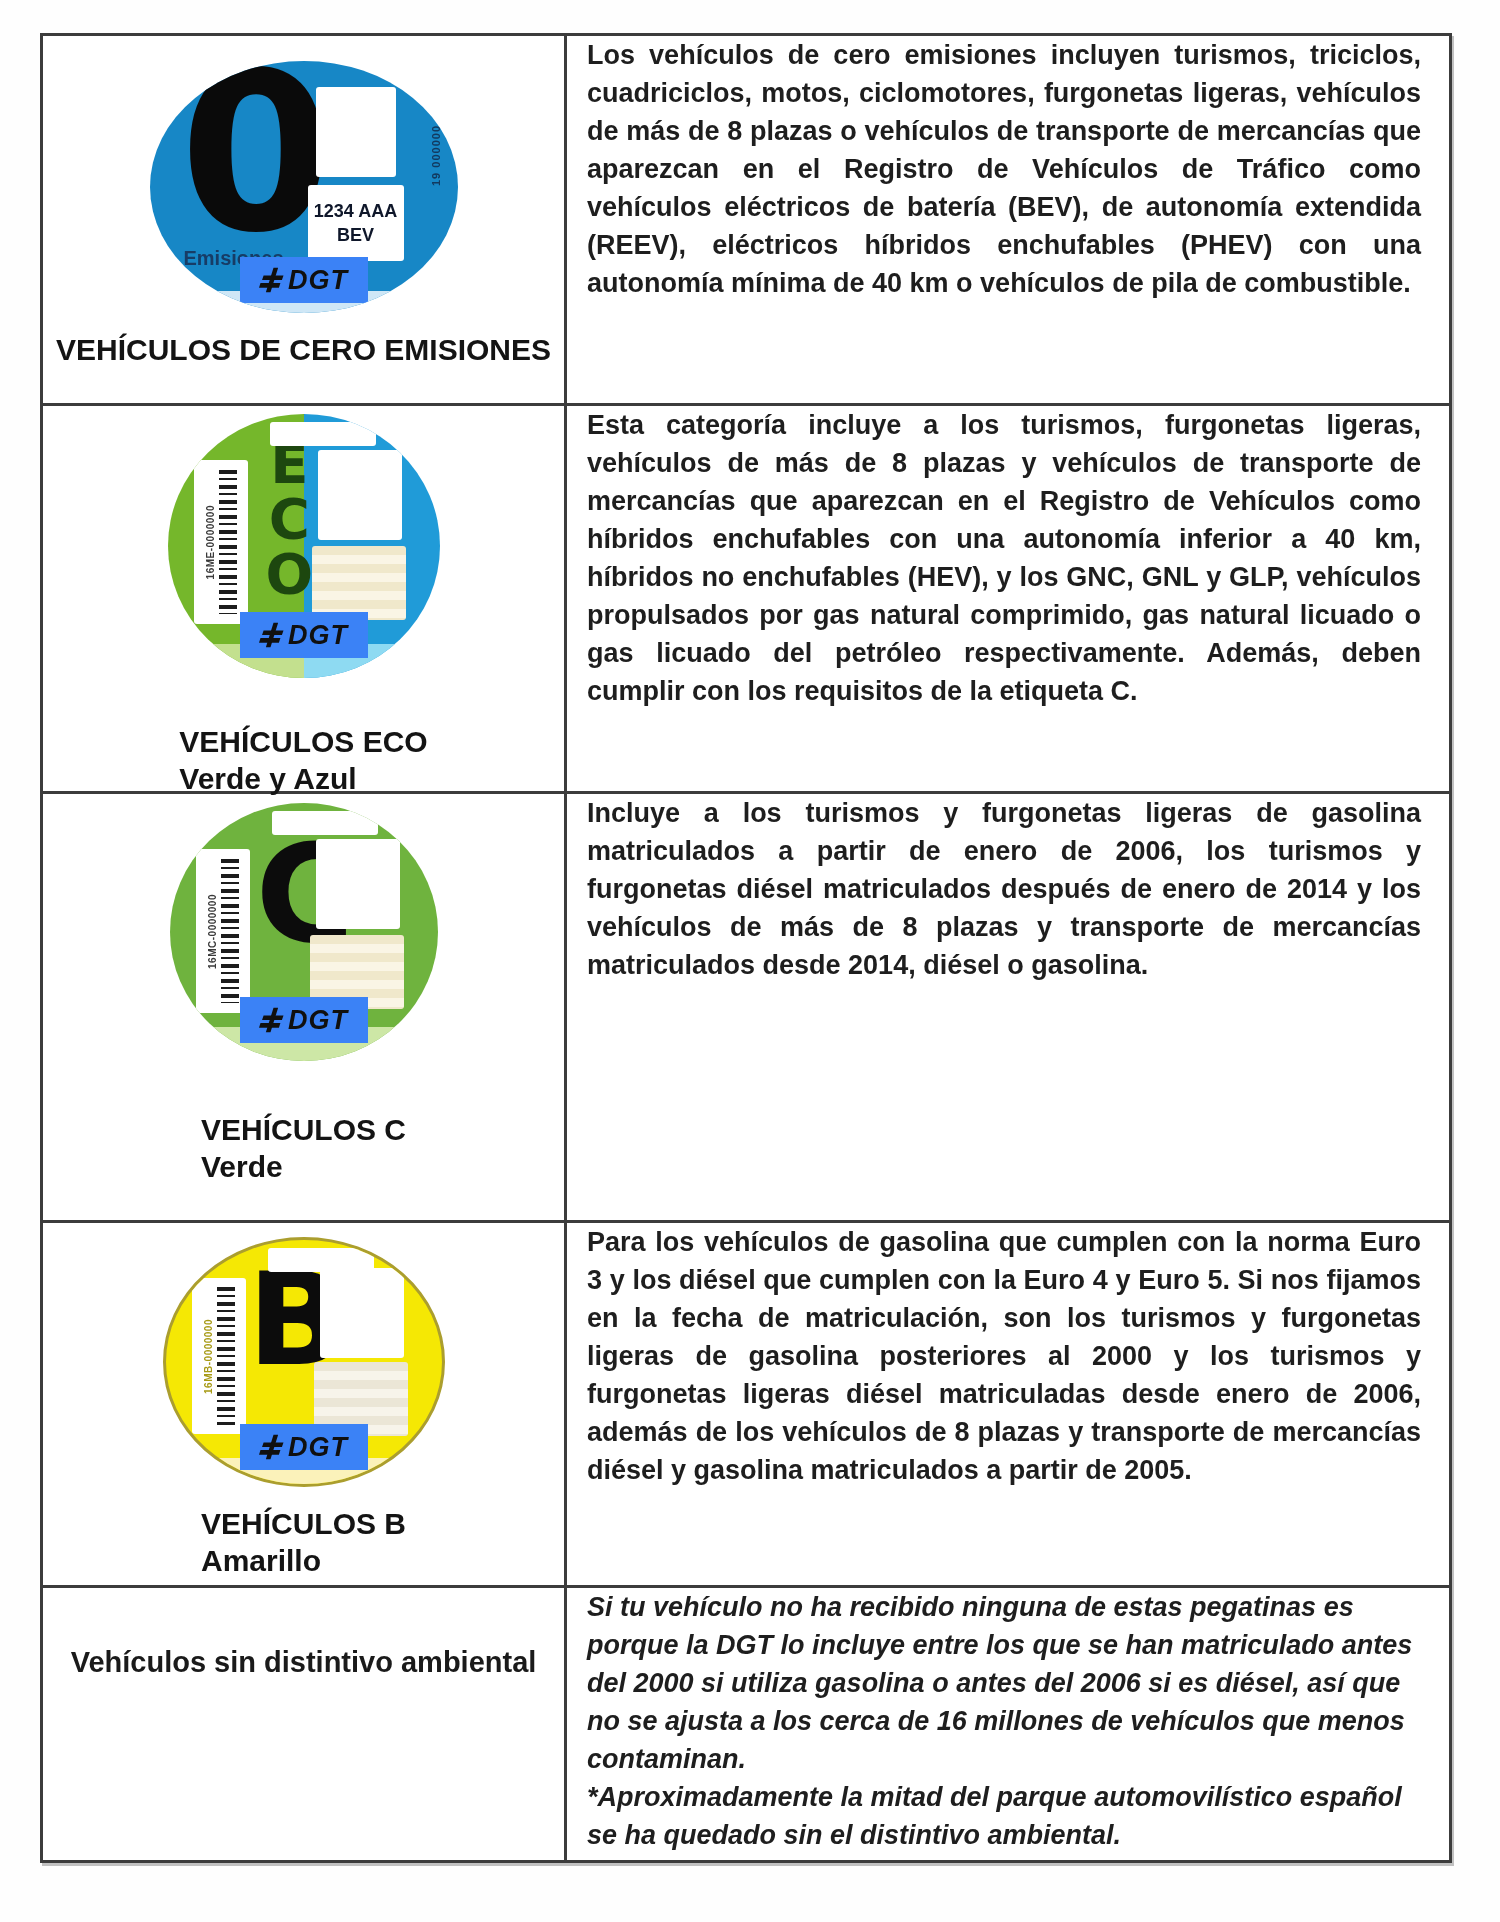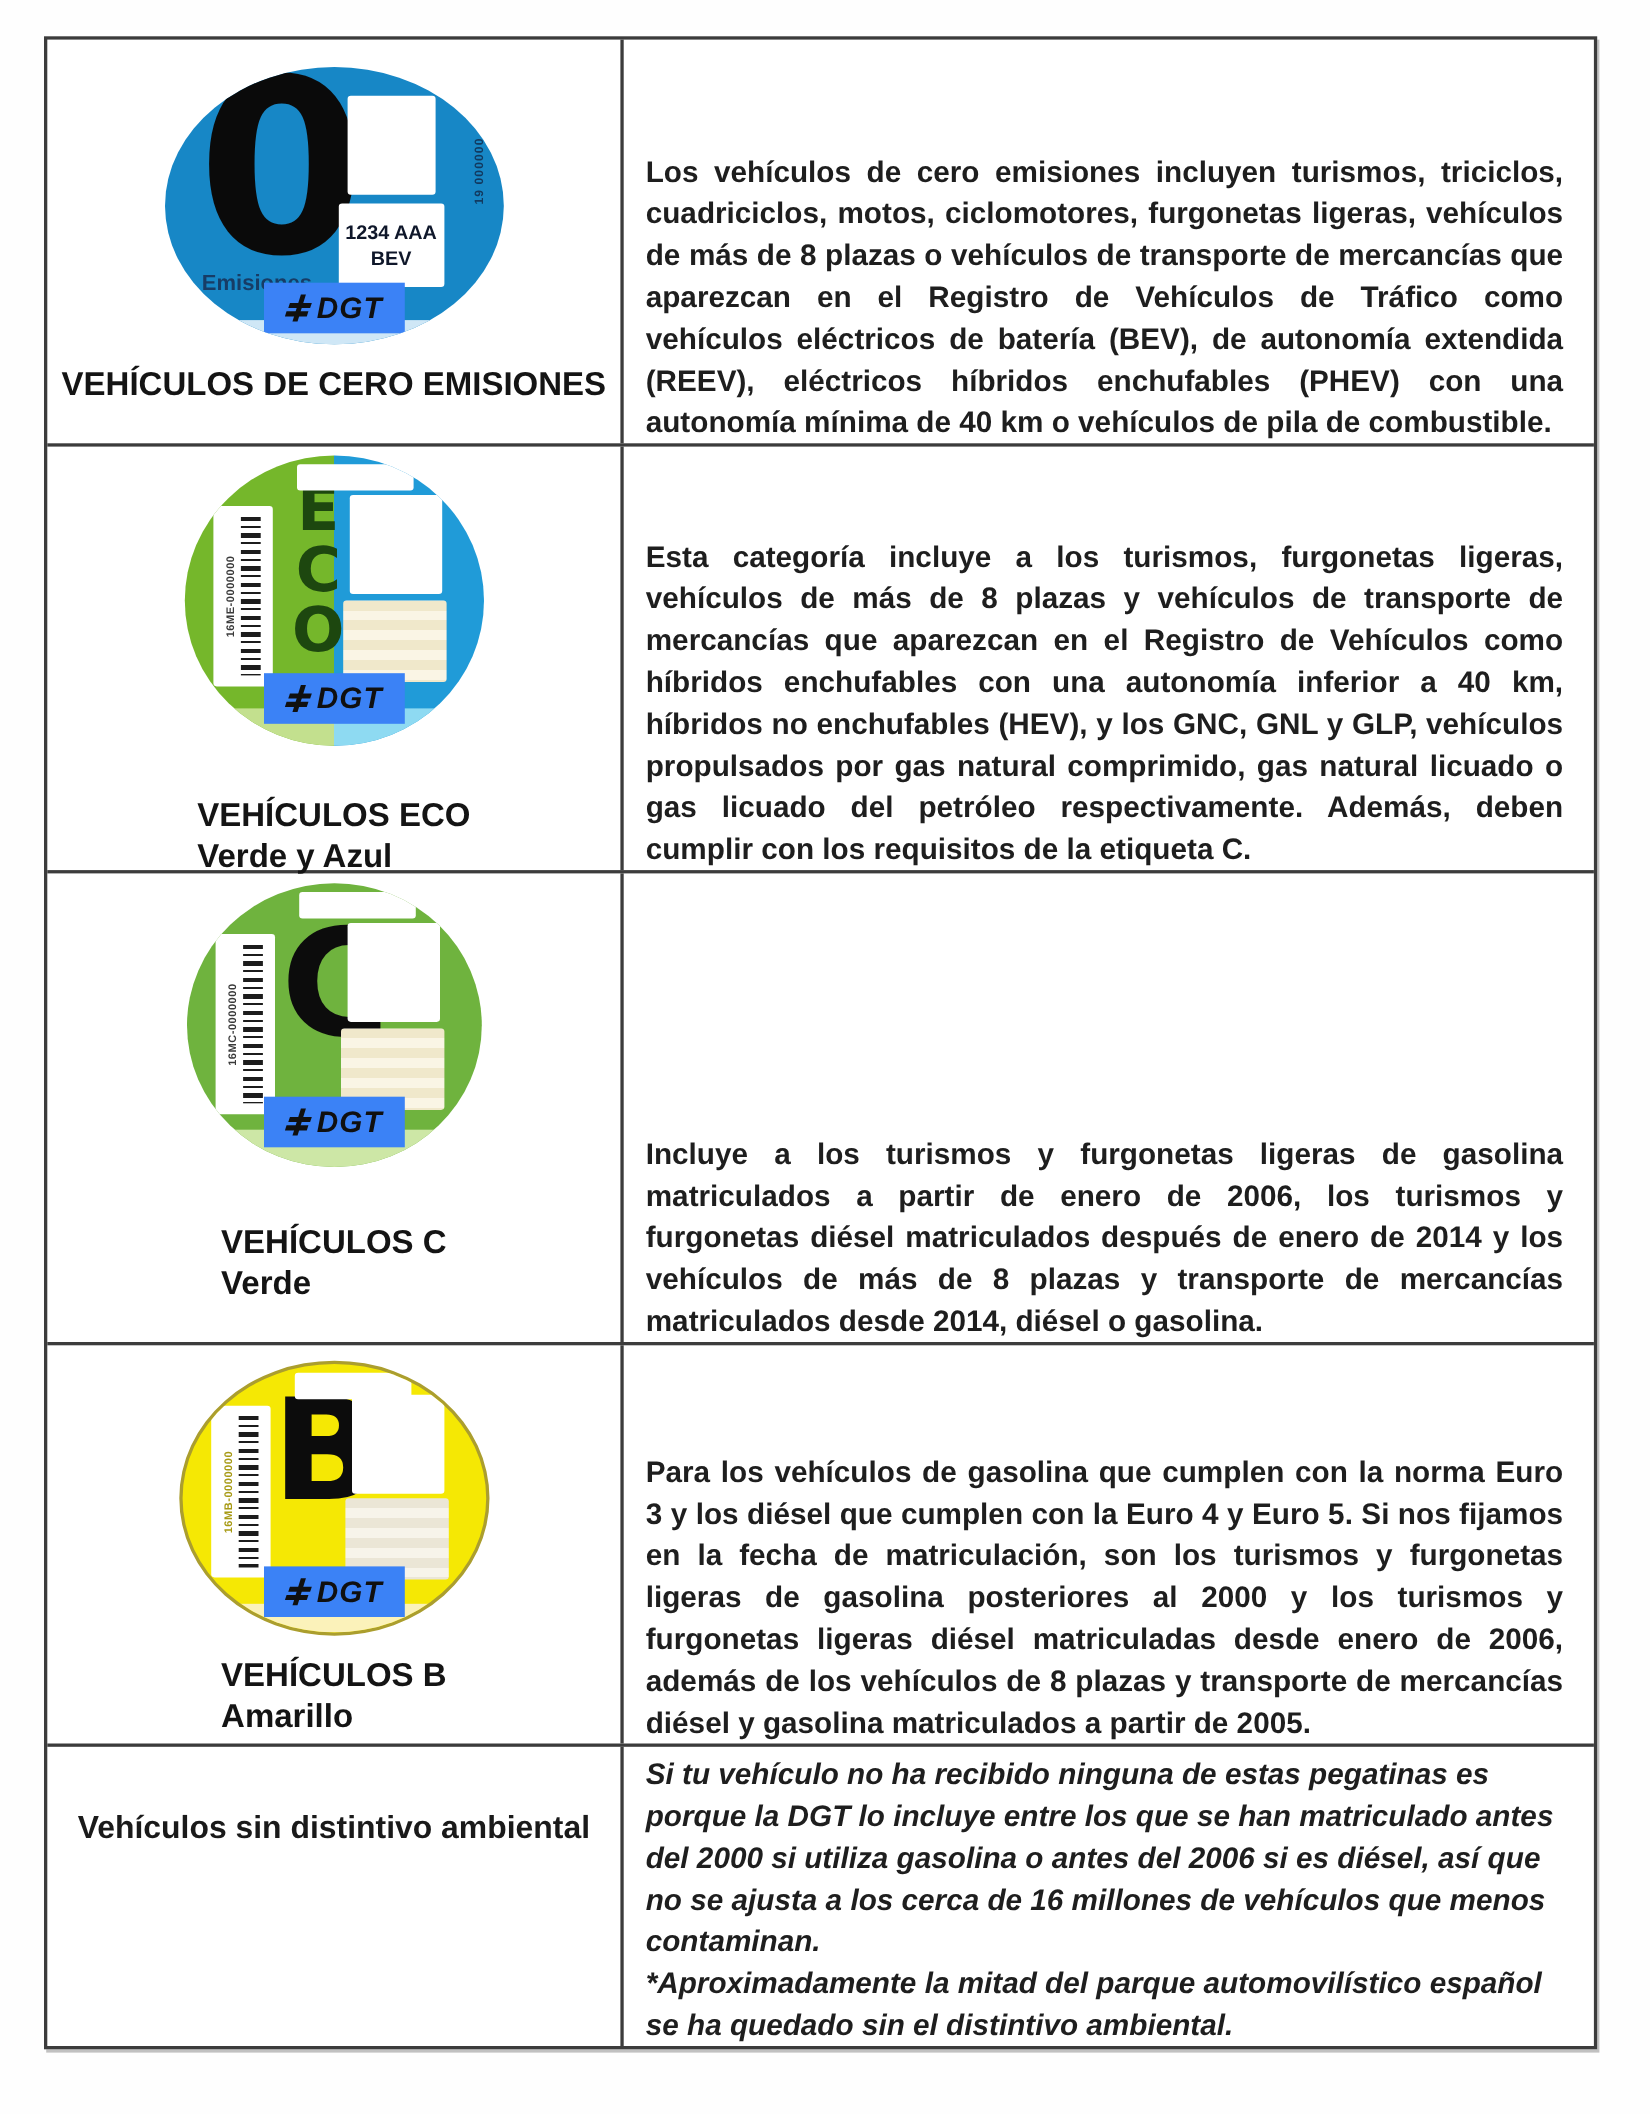--- a/index.html
+++ b/index.html
@@ -3,21 +3,21 @@
 <meta charset="utf-8">
 <style>
   html,body{margin:0;padding:0;background:#ffffff;}
   body{width:1500px;height:1922px;font-family:"Liberation Sans",sans-serif;overflow:hidden;}
   .page{position:relative;width:1500px;height:1922px;background:#fefefe;}
   .doc-table{position:absolute;left:40px;top:33px;width:1412px;border:3px solid #3c3c3c;box-sizing:border-box;background:#fff;box-shadow:2px 3px 0 rgba(80,80,80,.35);}
   .row{display:flex;border-bottom:3px solid #3c3c3c;box-sizing:border-box;}
   .row:last-child{border-bottom:none;}
   .r0{height:370px}.r1{height:388px}.r2{height:429px}.r3{height:365px}.r4{height:272px}
   .cell-left{width:524px;border-right:3px solid #3c3c3c;box-sizing:border-box;display:flex;flex-direction:column;align-items:center;}
-  .cell-right{flex:1;box-sizing:border-box;padding:0 28px 0 20px;display:flex;flex-direction:column;justify-content:flex-end;color:#1e1e1e;}
+  .cell-right{flex:1;box-sizing:border-box;padding:0 28px 0 20px;display:flex;flex-direction:column;justify-content:flex-start;color:#1e1e1e;}
   .cell-right p{margin:0;font-size:27px;font-weight:600;line-height:38px;text-align:justify;}
   .cell-right p.gap{margin-top:36px;}
   .note{font-style:italic;}
   .leftalign{text-align:left !important;font-style:italic;}
 
   .label{text-align:left;font-weight:700;font-size:30px;line-height:37px;color:#141414;}
   .plain-label{font-size:29px;font-weight:600;color:#1a1a1a;margin-top:58px;text-align:center;}
 
   
   .sticker{position:relative;flex-shrink:0;overflow:hidden;}

